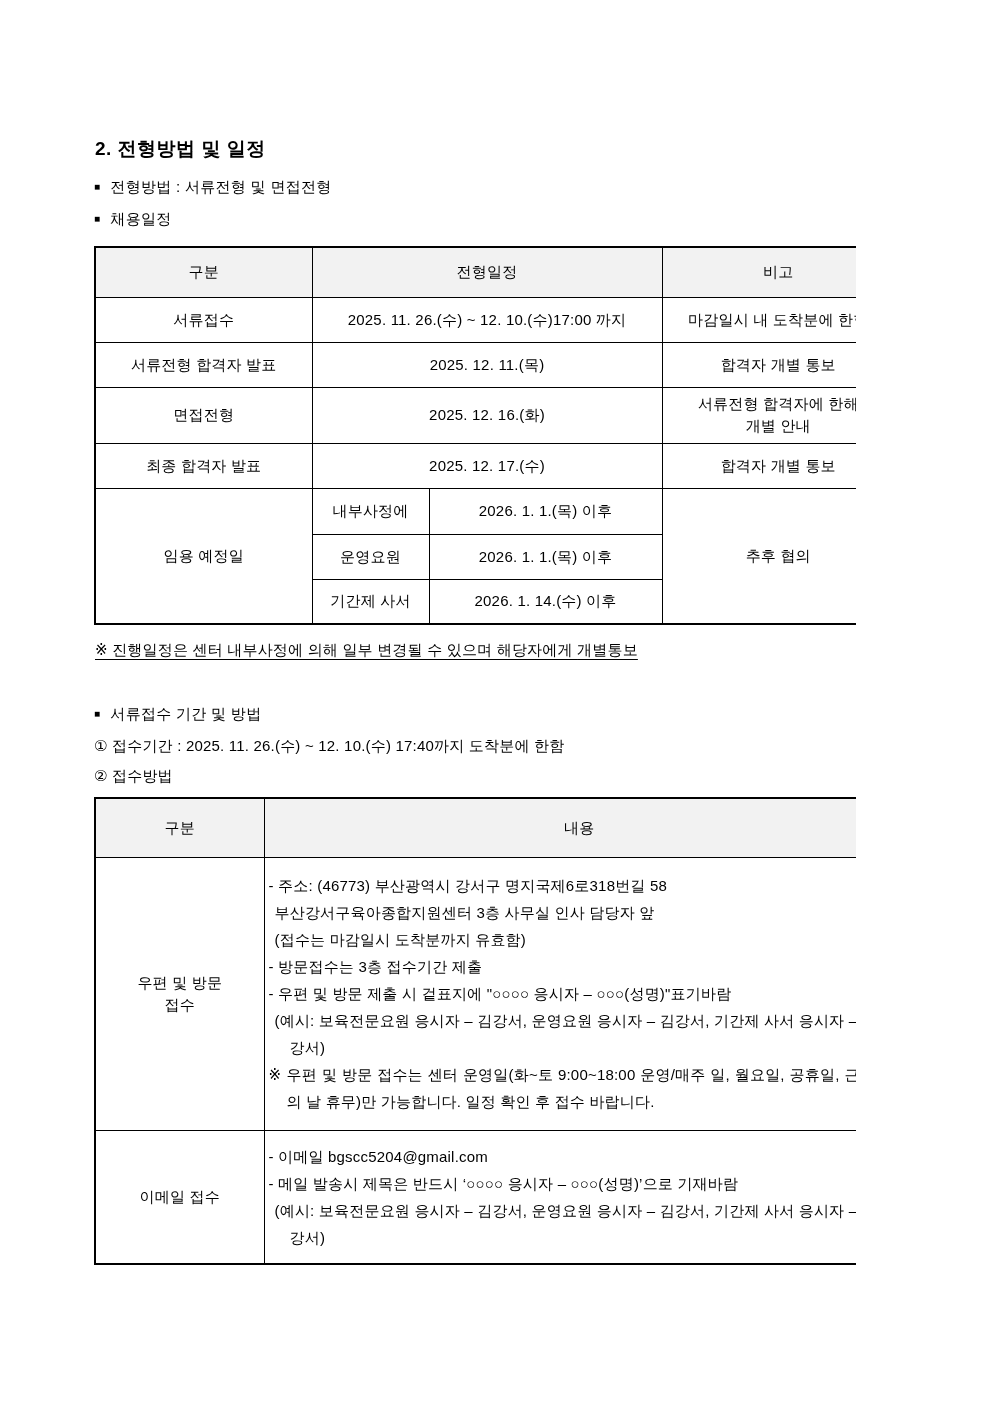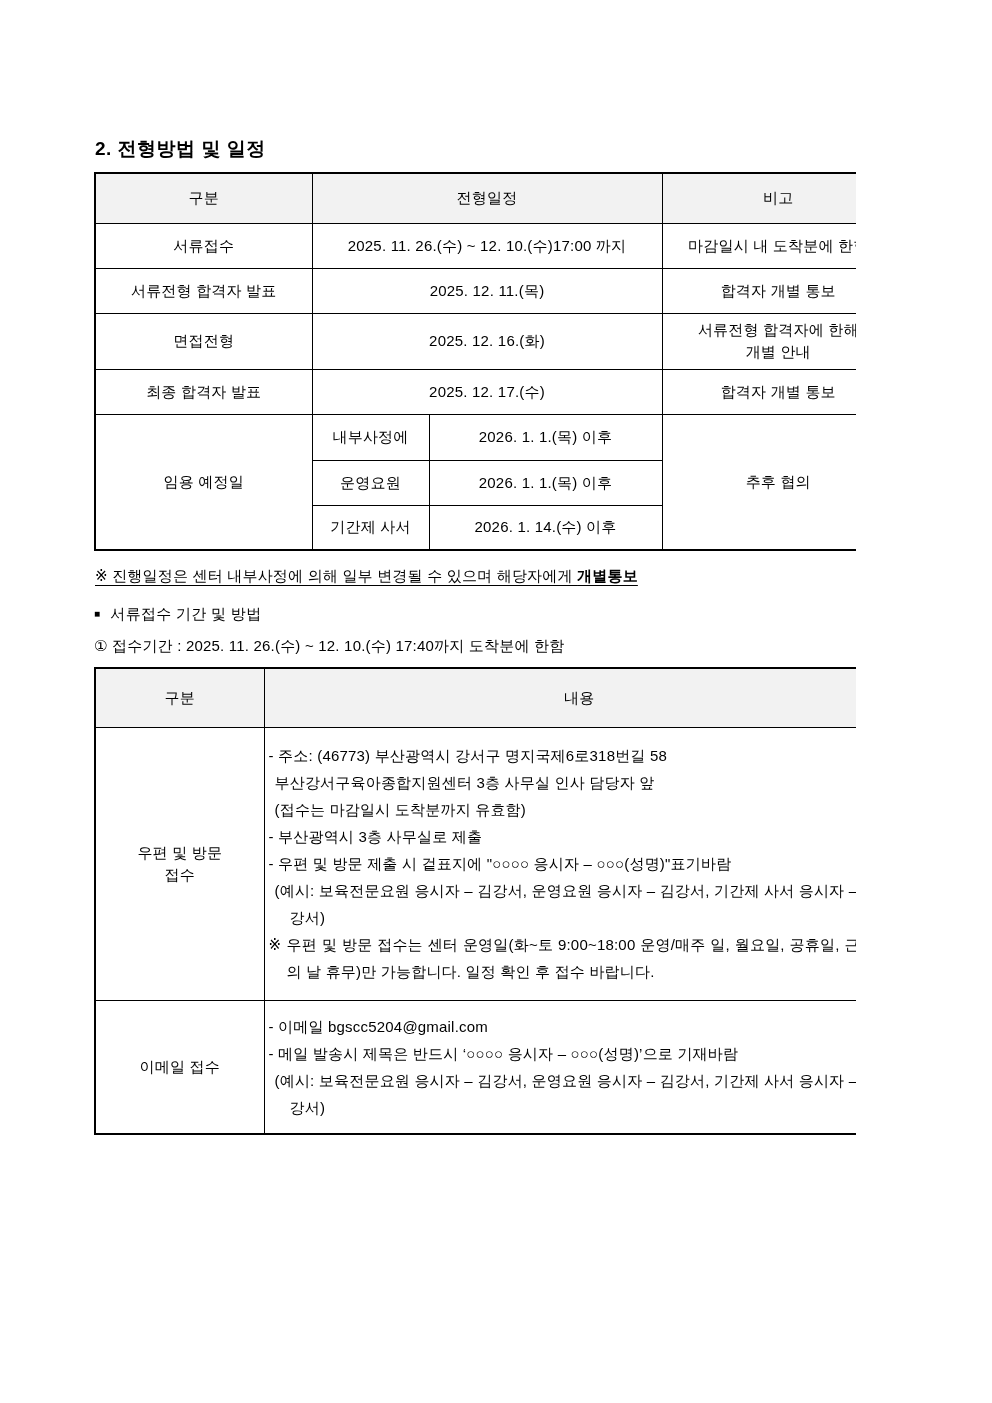--- a/index.html
+++ b/index.html
@@ -31,23 +31,23 @@
   }
   th { background: #f2f2f2; }
   .schedule-table { margin-top: 10px; }
   .h50 { height: 50px; } .h45 { height: 45px; padding-left: 48px; } .h56 { height: 56px; padding-left: 19px; } .h46 { height: 46px; }
   .h59 { height: 59px; } .h273 { height: 273px; } .h133 { height: 133px; }
 
   .schedule-note {
     margin: 14px 0 0 1px; font-size: 15px; line-height: 22px; letter-spacing: 0.2px;
     text-decoration: underline; text-underline-offset: 4px;
   }
-  .schedule-note b { font-weight: 700; }
+  .schedule-note b { font-weight: 400; }
 
-  .submission-section { margin-top: 12px; }
+  .submission-section { margin-top: 38px; }
   .numbered-line { font-size: 15px; line-height: 30px; letter-spacing: 0.2px; }
 
   .method-table { margin-top: 6px; }
   .method-content {
     text-align: left; vertical-align: middle;
     padding: 12px 4px; white-space: normal;
   }
   .ln {
     font-size: 15px; line-height: 27px; letter-spacing: 0.2px;
     word-break: break-all;
@@ -58,20 +58,26 @@
   .ln.justify { text-align: justify; }
 </style>
 </head>
 <body>
 
 <div class="page">
   <div class="content">
 
     <h1 class="doc-title">2. 전형방법 및 일정</h1>
 
+    <div class="bullet-line">
+      <span class="bullet-square">■</span><span>전형방법 : 서류전형 및 면접전형</span>
+    </div>
+    <div class="bullet-line">
+      <span class="bullet-square">■</span><span>채용일정</span>
+    </div>
 
     <table class="schedule-table">
       <colgroup>
           <col style="width:217px">
           <col style="width:117px">
           <col style="width:233px">
           <col style="width:233px">
         </colgroup>
       <tbody>
           <tr class="h50">
@@ -117,41 +123,42 @@
     </tbody>
       </table>
 
     <p class="schedule-note"><span>※ 진행일정은 센터 내부사정에 의해 일부 변경될 수 있으며 해당자에게 </span><b>개별통보</b></p>
 
     <div class="submission-section">
       <div class="bullet-line">
         <span class="bullet-square">■</span><span>서류접수 기간 및 방법</span>
       </div>
       <div class="numbered-line">① 접수기간 : 2025. 11. 26.(수) ~ 12. 10.(수) 17:40까지 도착분에 한함</div>
+      <div class="numbered-line">② 접수방법</div>
     </div>
 
     <table class="method-table">
       <colgroup>
           <col style="width:169px">
           <col style="width:631px">
         </colgroup>
       <tbody>
           <tr class="h59">
         <th>구분</th>
         <th>내용</th>
       </tr>
       <tr class="h273">
         <td>우편 및 방문
 접수</td>
         <td class="method-content">
 
         <div class="ln dash">- 주소: (46773) 부산광역시 강서구 명지국제6로318번길 58</div>
               <div class="ln cont">부산강서구육아종합지원센터 3층 사무실 인사 담당자 앞</div>
               <div class="ln cont">(접수는 마감일시 도착분까지 유효함)</div>
-              <div class="ln dash">- 부산광역시 3층 사무실로 제출</div>
+              <div class="ln dash">- 방문접수는 3층 접수기간 제출</div>
               <div class="ln dash">- 우편 및 방문 제출 시 겉표지에 "○○○○ 응시자 – ○○○(성명)"표기바람</div>
               <div class="ln cont wrap">(예시: 보육전문요원 응시자 – 김강서, 운영요원 응시자 – 김강서, 기간제 사서 응시자 – 김강서)</div>
               <div class="ln star justify">※ 우편 및 방문 접수는 센터 운영일(화~토 9:00~18:00 운영/매주 일, 월요일, 공휴일, 근로자의 날 휴무)만 가능합니다. 일정 확인 후 접수 바랍니다.</div>
             </td>
       </tr>
       <tr class="h133">
         <td>이메일 접수</td>
         <td class="method-content">
 
         <div class="ln dash">- 이메일 bgscc5204@gmail.com</div>

